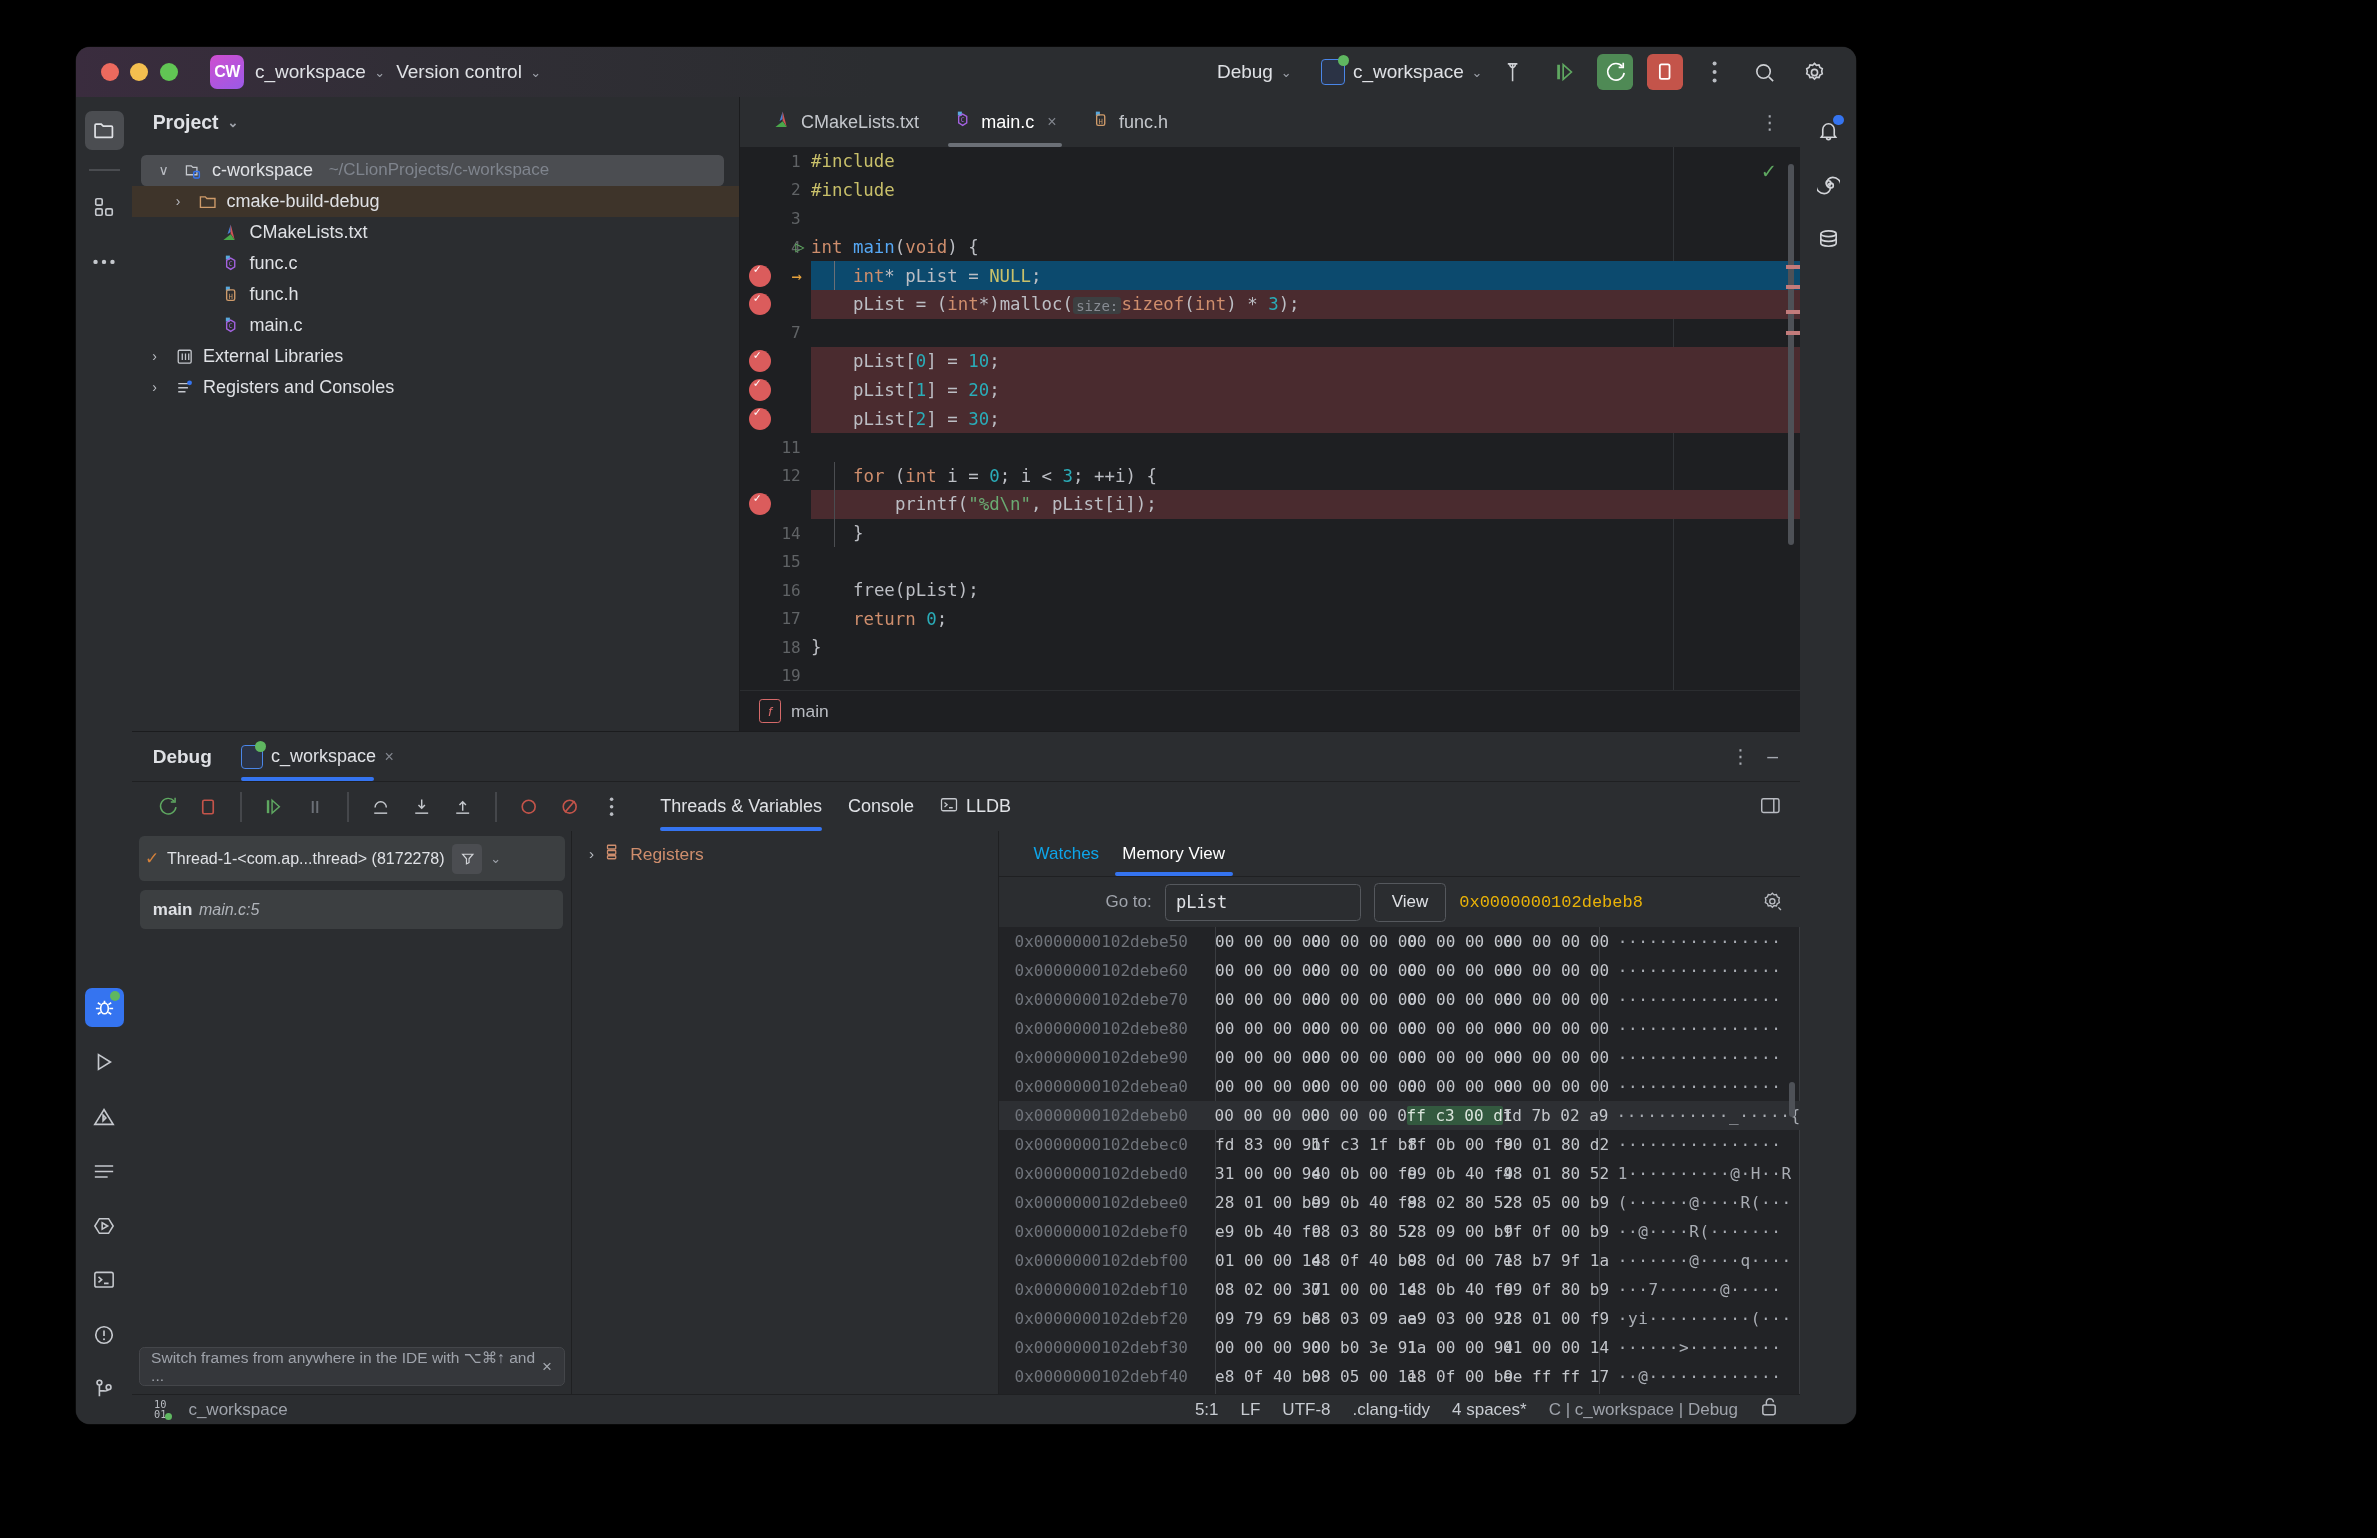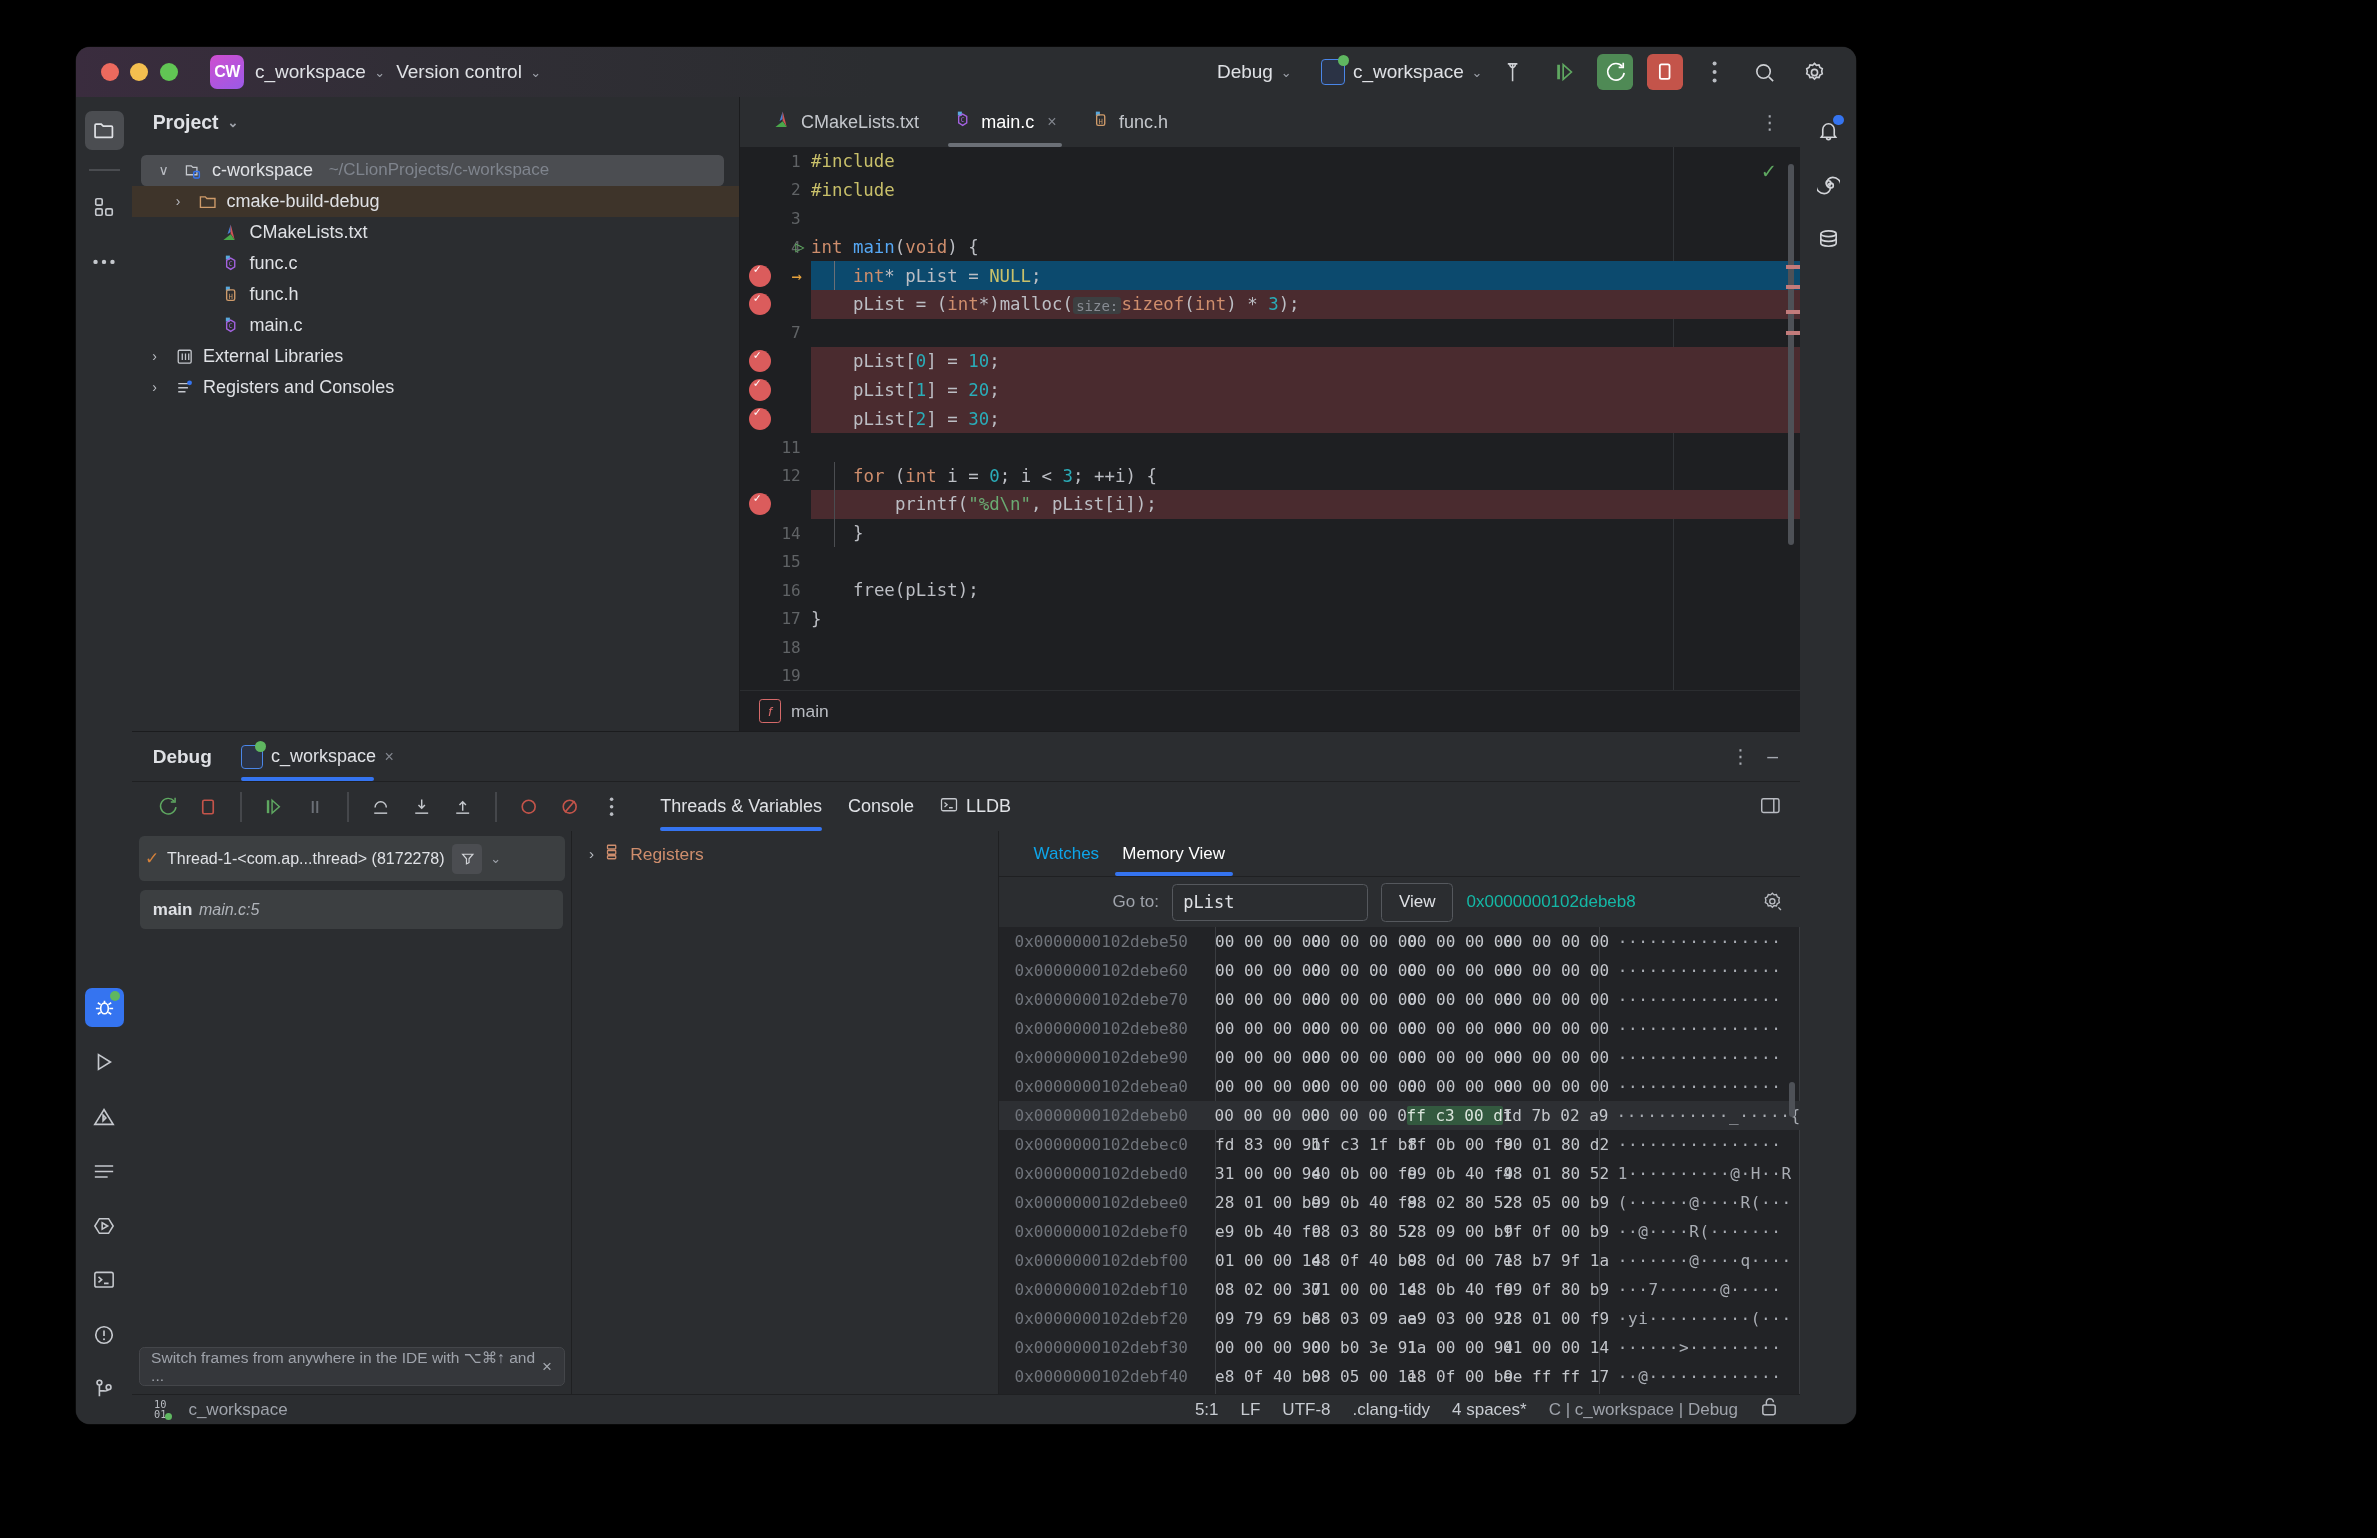--- a/index.html
+++ b/index.html
@@ -109,21 +109,21 @@
   .mtab.active{color:#ffffff;}
   .mtab.active:after{content:"";position:absolute;left:3.9px;right:3.9px;bottom:0;height:3.9px;background:#3574f0;border-radius:1.9px;}
   .memctl{height:50px;display:flex;align-items:center;gap:13px;border-top:0.6px solid #1f2022;padding-right:17px;}
   .gotolbl{color:#9fa3ab;font-size:17px;margin-left:auto;}
   .combo{width:194px;height:35px;background:#2b2d30;border:1.3px solid #55585d;border-radius:4.5px;display:flex;align-items:center;}
   .combo input{flex:1;background:transparent;border:0;outline:none;color:#dfe1e5;font-size:17px;
                font-family:"DejaVu Sans Mono",monospace;padding-left:10.3px;}
   .combo .cb{width:36px;height:100%;border-left:1.3px solid #55585d;display:flex;align-items:center;justify-content:center;color:#b9bcc2;font-size:13px;}
   .viewbtn{height:37px;padding:0 17px;background:#2b2d30;border:1.3px solid #55585d;border-radius:4.5px;color:#dfe1e5;
            font-size:17px;display:flex;align-items:center;}
-  .addr-cur{color:#14b8a6;font-size:17px;font-family:Liberation Sans, sans-serif;}
+  .addr-cur{color:#eab308;font-size:17px;font-family:Liberation Mono, monospace;}
   .memgear{margin-left:auto;color:#b9bcc2;}
   .memgrid{flex:1;background:#222326;overflow:hidden;position:relative;}
   .mrow{display:flex;align-items:center;height:29px;font-family:"DejaVu Sans Mono",monospace;font-size:16px;white-space:pre;}
   .mrow.sel{background:#2d2f33;}
   .maddr{width:200px;flex:0 0 200px;padding-left:15.5px;color:#6f737a;}
   .mdiv{width:0.6px;align-self:stretch;background:#3a3c40;}
   .mgrp{width:96px;flex:0 0 96px;text-align:center;color:#c3c6cb;}
   .mgrp.greensel{background:#33593f;color:#dbe5dd;border-radius:1.9px;}
   .mascii{flex:1;padding-left:18px;color:#a9adb4;letter-spacing:0.6px;}
   .memscroll{position:absolute;right:5.2px;top:155px;width:5.8px;height:35px;background:#4e5157;border-radius:3.2px;}
@@ -486,20 +486,21 @@
                 <div class="cline"><span></span></div>
                 <div class="cline hl-bp"><span><span class="plain"> </span><span class="plain"> </span><span class="plain"> </span><span class="plain"> </span><span class="plain">pList</span><span class="plain">[</span><span class="num">0</span><span class="plain">]</span><span class="plain"> </span><span class="plain">=</span><span class="plain"> </span><span class="num">10</span><span class="plain">;</span></span></div>
                 <div class="cline hl-bp"><span><span class="plain"> </span><span class="plain"> </span><span class="plain"> </span><span class="plain"> </span><span class="plain">pList</span><span class="plain">[</span><span class="num">1</span><span class="plain">]</span><span class="plain"> </span><span class="plain">=</span><span class="plain"> </span><span class="num">20</span><span class="plain">;</span></span></div>
                 <div class="cline hl-bp"><span><span class="plain"> </span><span class="plain"> </span><span class="plain"> </span><span class="plain"> </span><span class="plain">pList</span><span class="plain">[</span><span class="num">2</span><span class="plain">]</span><span class="plain"> </span><span class="plain">=</span><span class="plain"> </span><span class="num">30</span><span class="plain">;</span></span></div>
                 <div class="cline"><span></span></div>
                 <div class="cline"><span><span class="plain"> </span><span class="plain"> </span><span class="plain"> </span><span class="plain"> </span><span class="kw">for</span><span class="plain"> </span><span class="plain">(</span><span class="kw">int</span><span class="plain"> </span><span class="plain">i</span><span class="plain"> </span><span class="plain">=</span><span class="plain"> </span><span class="num">0</span><span class="plain">;</span><span class="plain"> </span><span class="plain">i</span><span class="plain"> </span><span class="plain">&lt;</span><span class="plain"> </span><span class="num">3</span><span class="plain">;</span><span class="plain"> </span><span class="plain">+</span><span class="plain">+</span><span class="plain">i</span><span class="plain">)</span><span class="plain"> </span><span class="plain">{</span></span><span class="indentline" style="left: 23px;"></span></div>
                 <div class="cline hl-bp"><span><span class="plain"> </span><span class="plain"> </span><span class="plain"> </span><span class="plain"> </span><span class="plain"> </span><span class="plain"> </span><span class="plain"> </span><span class="plain"> </span><span class="plain">printf</span><span class="plain">(</span><span class="str">"%d\n"</span><span class="plain">,</span><span class="plain"> </span><span class="plain">pList</span><span class="plain">[</span><span class="plain">i</span><span class="plain">]</span><span class="plain">)</span><span class="plain">;</span></span><span class="indentline" style="left: 23px;"></span></div>
                 <div class="cline"><span><span class="plain"> </span><span class="plain"> </span><span class="plain"> </span><span class="plain"> </span><span class="plain">}</span></span><span class="indentline" style="left: 23px;"></span></div>
                 <div class="cline"><span></span></div>
                 <div class="cline"><span><span class="plain"> </span><span class="plain"> </span><span class="plain"> </span><span class="plain"> </span><span class="plain">free</span><span class="plain">(</span><span class="plain">pList</span><span class="plain">)</span><span class="plain">;</span></span></div>
+                <div class="cline"><span><span class="plain"> </span><span class="plain"> </span><span class="plain"> </span><span class="plain"> </span><span class="kw">return</span><span class="plain"> </span><span class="num">0</span><span class="plain">;</span></span></div>
                 <div class="cline"><span><span class="plain">}</span></span></div>
                 <div class="cline"><span></span></div>
               </div>
             <div class="checkmk">✓</div>
             <div class="codescroll"></div>
             <div class="errstripe" style="top:118px;"></div>
             <div class="errstripe" style="top:138px;"></div>
             <div class="errstripe" style="top:163px;"></div>
             <div class="errstripe" style="top:184px;"></div>
           </div>

